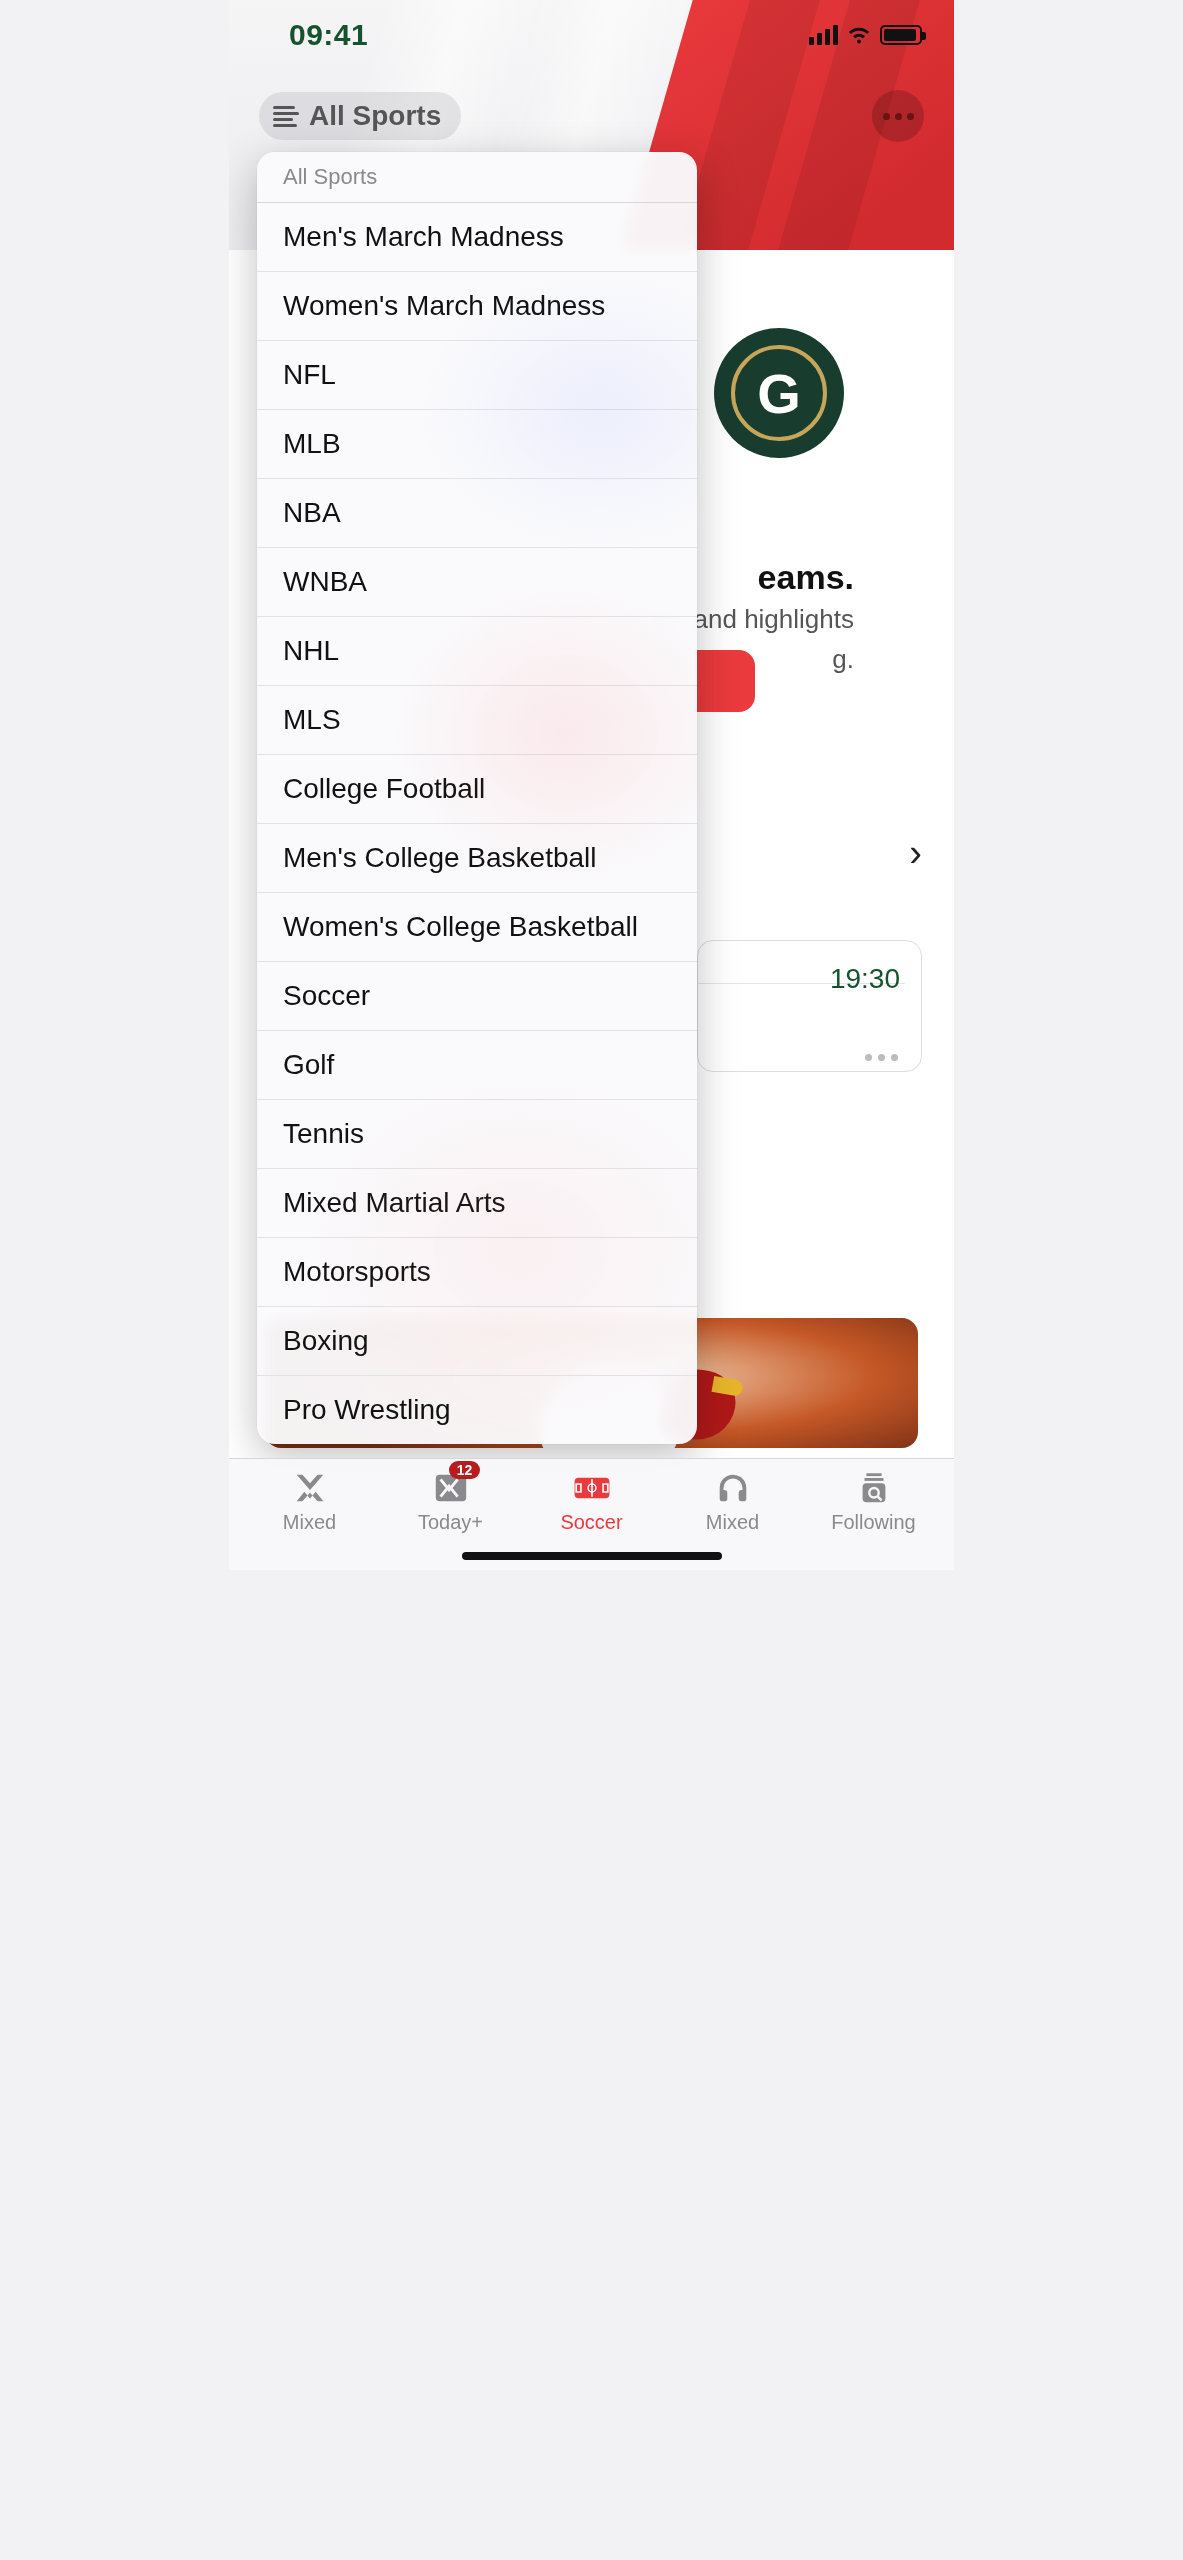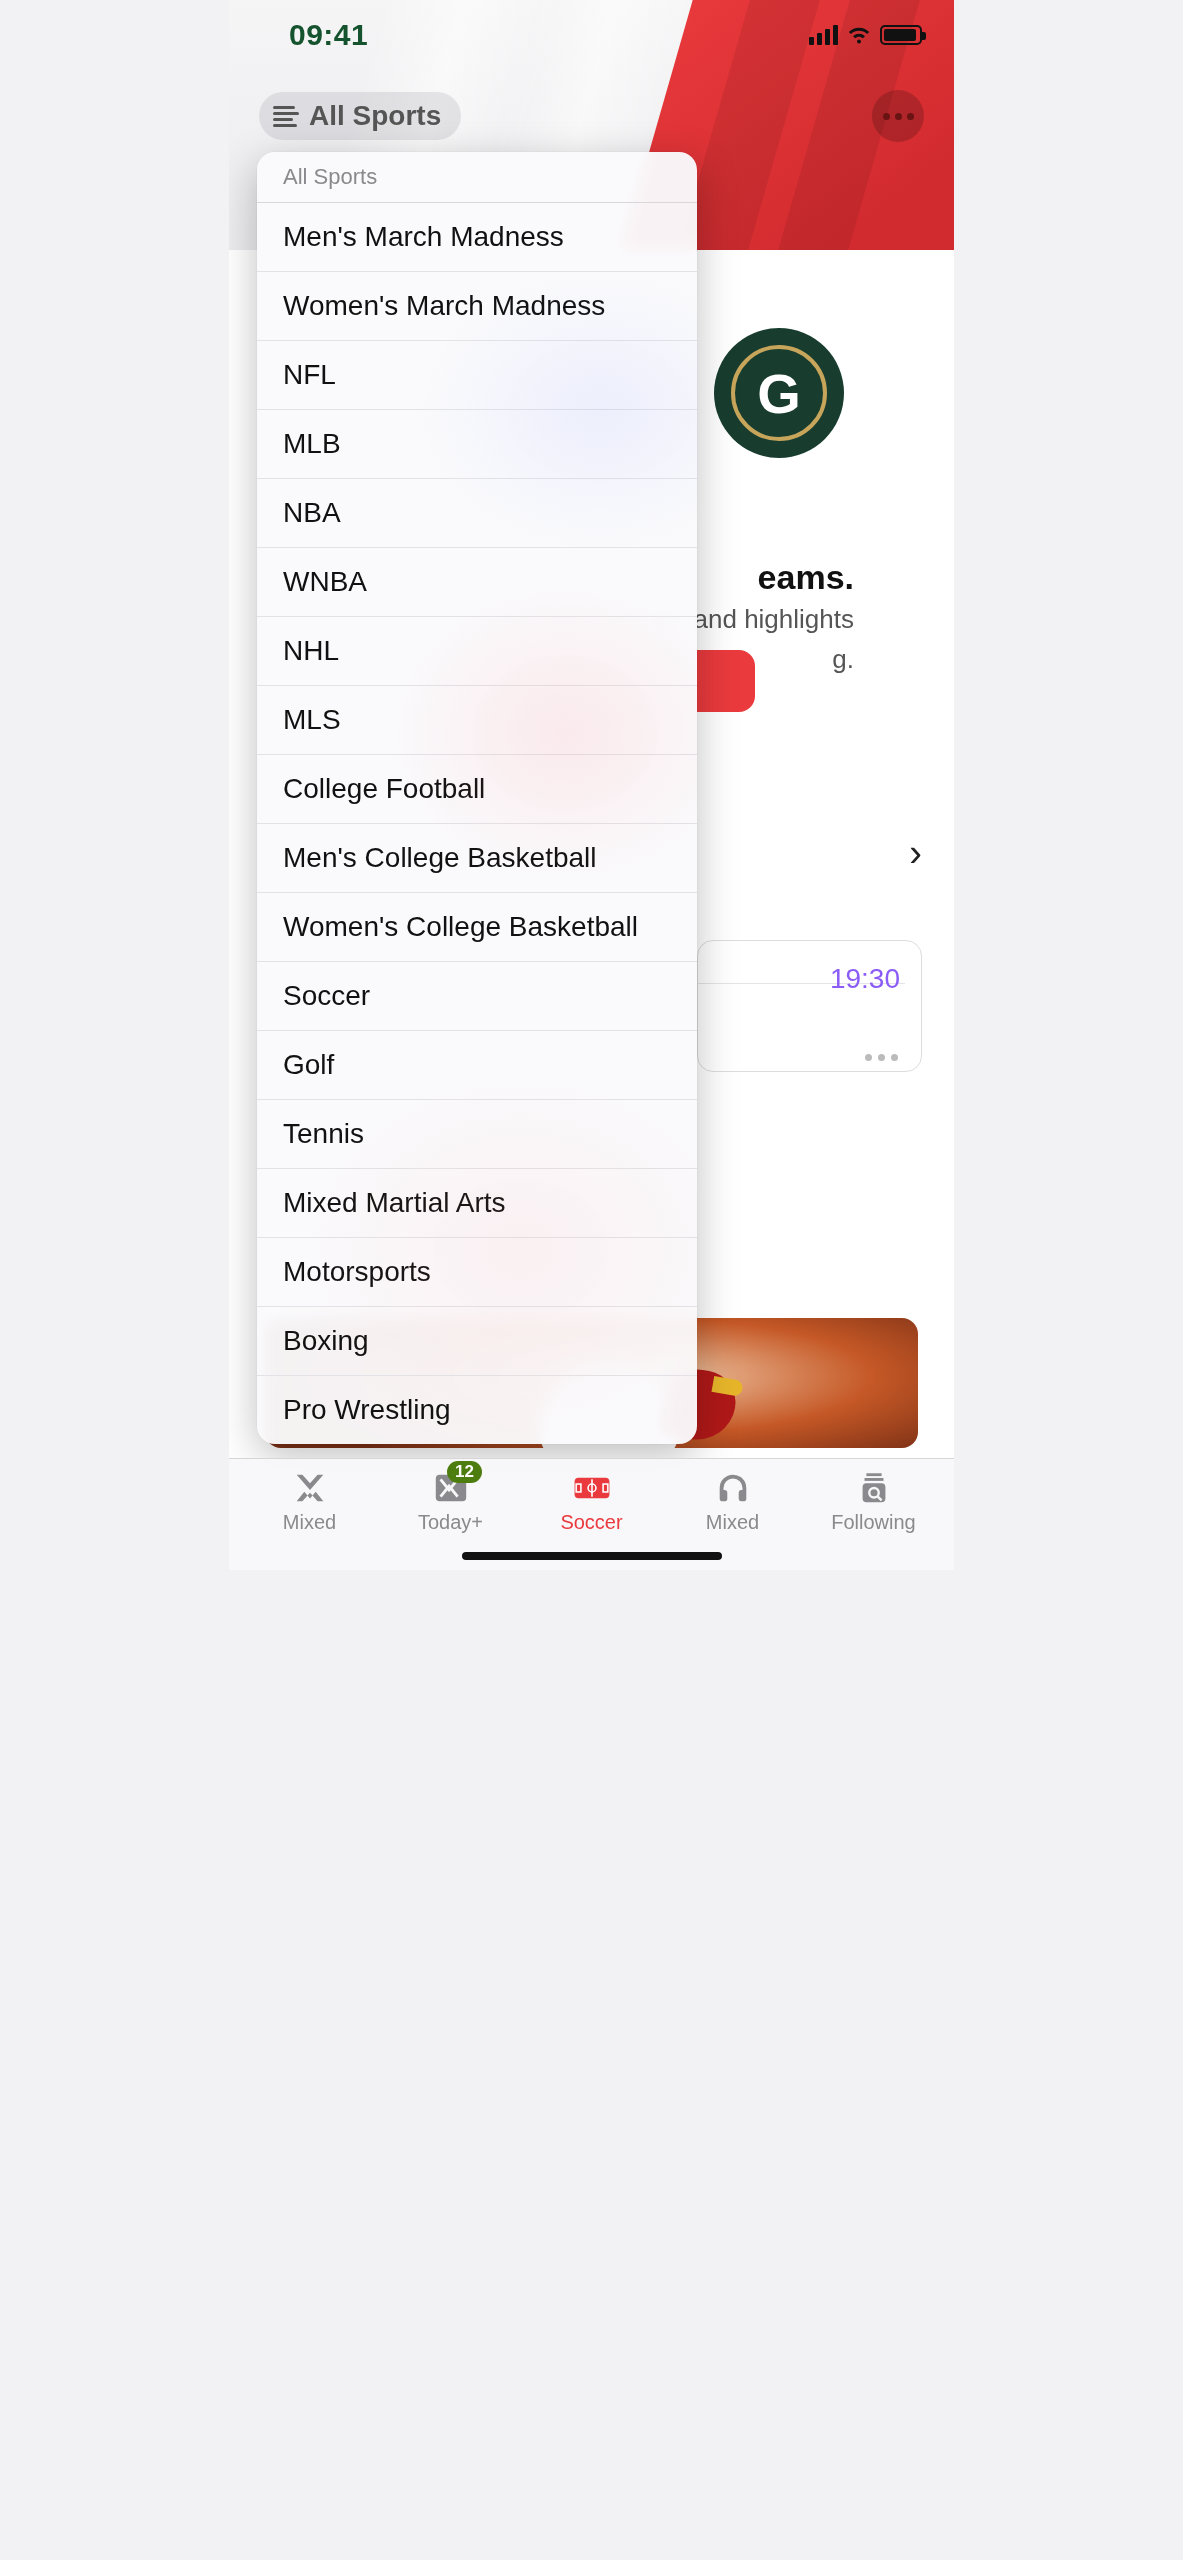--- a/index.html
+++ b/index.html
@@ -93,21 +93,21 @@
     width:130px;height:130px;border-radius:50%;
     background:#183d2f; display:flex;align-items:center;justify-content:center;
   }
   .team-logo .ring{ width:96px;height:96px;border-radius:50%;border:4px solid #c7a55a; background:#183d2f; display:flex;align-items:center;justify-content:center;}
   .team-logo .g{ color:#fff; font-size:56px; font-weight:800; font-family:Arial Black,Arial,sans-serif;}
   .bg-headline { position:absolute; right:100px; top:260px; text-align:right; }
   .bg-headline .h1frag { font-size:34px; font-weight:800; color:#111;margin-top:48px;}
   .bg-headline .pfrag { font-size:26px; color:#555; line-height:1.4; margin-top:4px;}
   .red-btn-frag{ position:absolute; left:468px; top:400px; width:58px; height:62px; background:#ea3a3d; border-radius:0 16px 16px 0;}
   .chevron-row{ position:absolute; right:32px; top:582px; font-size:38px; color:#222;}
-  .time-tag{ position:absolute; right:54px; top:713px; font-size:28px; color:#8b5cf6; font-weight:500;}
+  .time-tag{ position:absolute; right:54px; top:713px; font-size:28px; color:#14532d; font-weight:500;}
   .card-box{ position:absolute; left:468px; top:690px; right:32px; height:132px; border:1px solid #ddd; border-radius:16px; background:#fff;}
   .card-box .sep{position:absolute; left:0; right:16px; top:42px; height:1px; background:#e5e5e7;}
   .card-more{ display:flex; gap:6px;}
   .card-more span{width:7px;height:7px;background:#bbb;border-radius:50%;}
   .card-more-wrap{position:absolute; right:56px; top:804px;}
   .thumb{
     position:absolute; left:36px; right:36px; top:1068px; height:130px;
     border-radius:16px;
     background: radial-gradient(60% 80% at 60% 45%, #f0c9a7 0%, #c55826 55%, #7a2f15 100%);
     overflow:hidden;
@@ -156,21 +156,21 @@
     display:flex; justify-content:space-around; align-items:flex-start;
     padding:10px 10px 0;
     z-index:200;
   }
   .tab{ flex:1; display:flex; flex-direction:column; align-items:center; gap:4px; color:#8a8a8e;}
   .tab.active{ color:#ea3a3d;}
   .tab .label{ font-size:20px; font-weight:500;}
   .tab svg{ width:38px; height:38px; }
   .badge{
     position:absolute; transform:translate(14px,-8px);
-    background:#4d7c0f; color:#fff; font-size:17px; font-weight:700;
+    background:#b91c1c; color:#fff; font-size:14px; font-weight:700;
     padding:1px 8px; border-radius:14px;
   }
   .home-ind{ position:absolute; bottom:10px; left:50%; transform:translateX(-50%); width:260px; height:8px; background:#111; border-radius:5px; z-index:300;}
 </style>
 </head>
 <body>
 
 <div class="device">
 
   <div class="hero">

